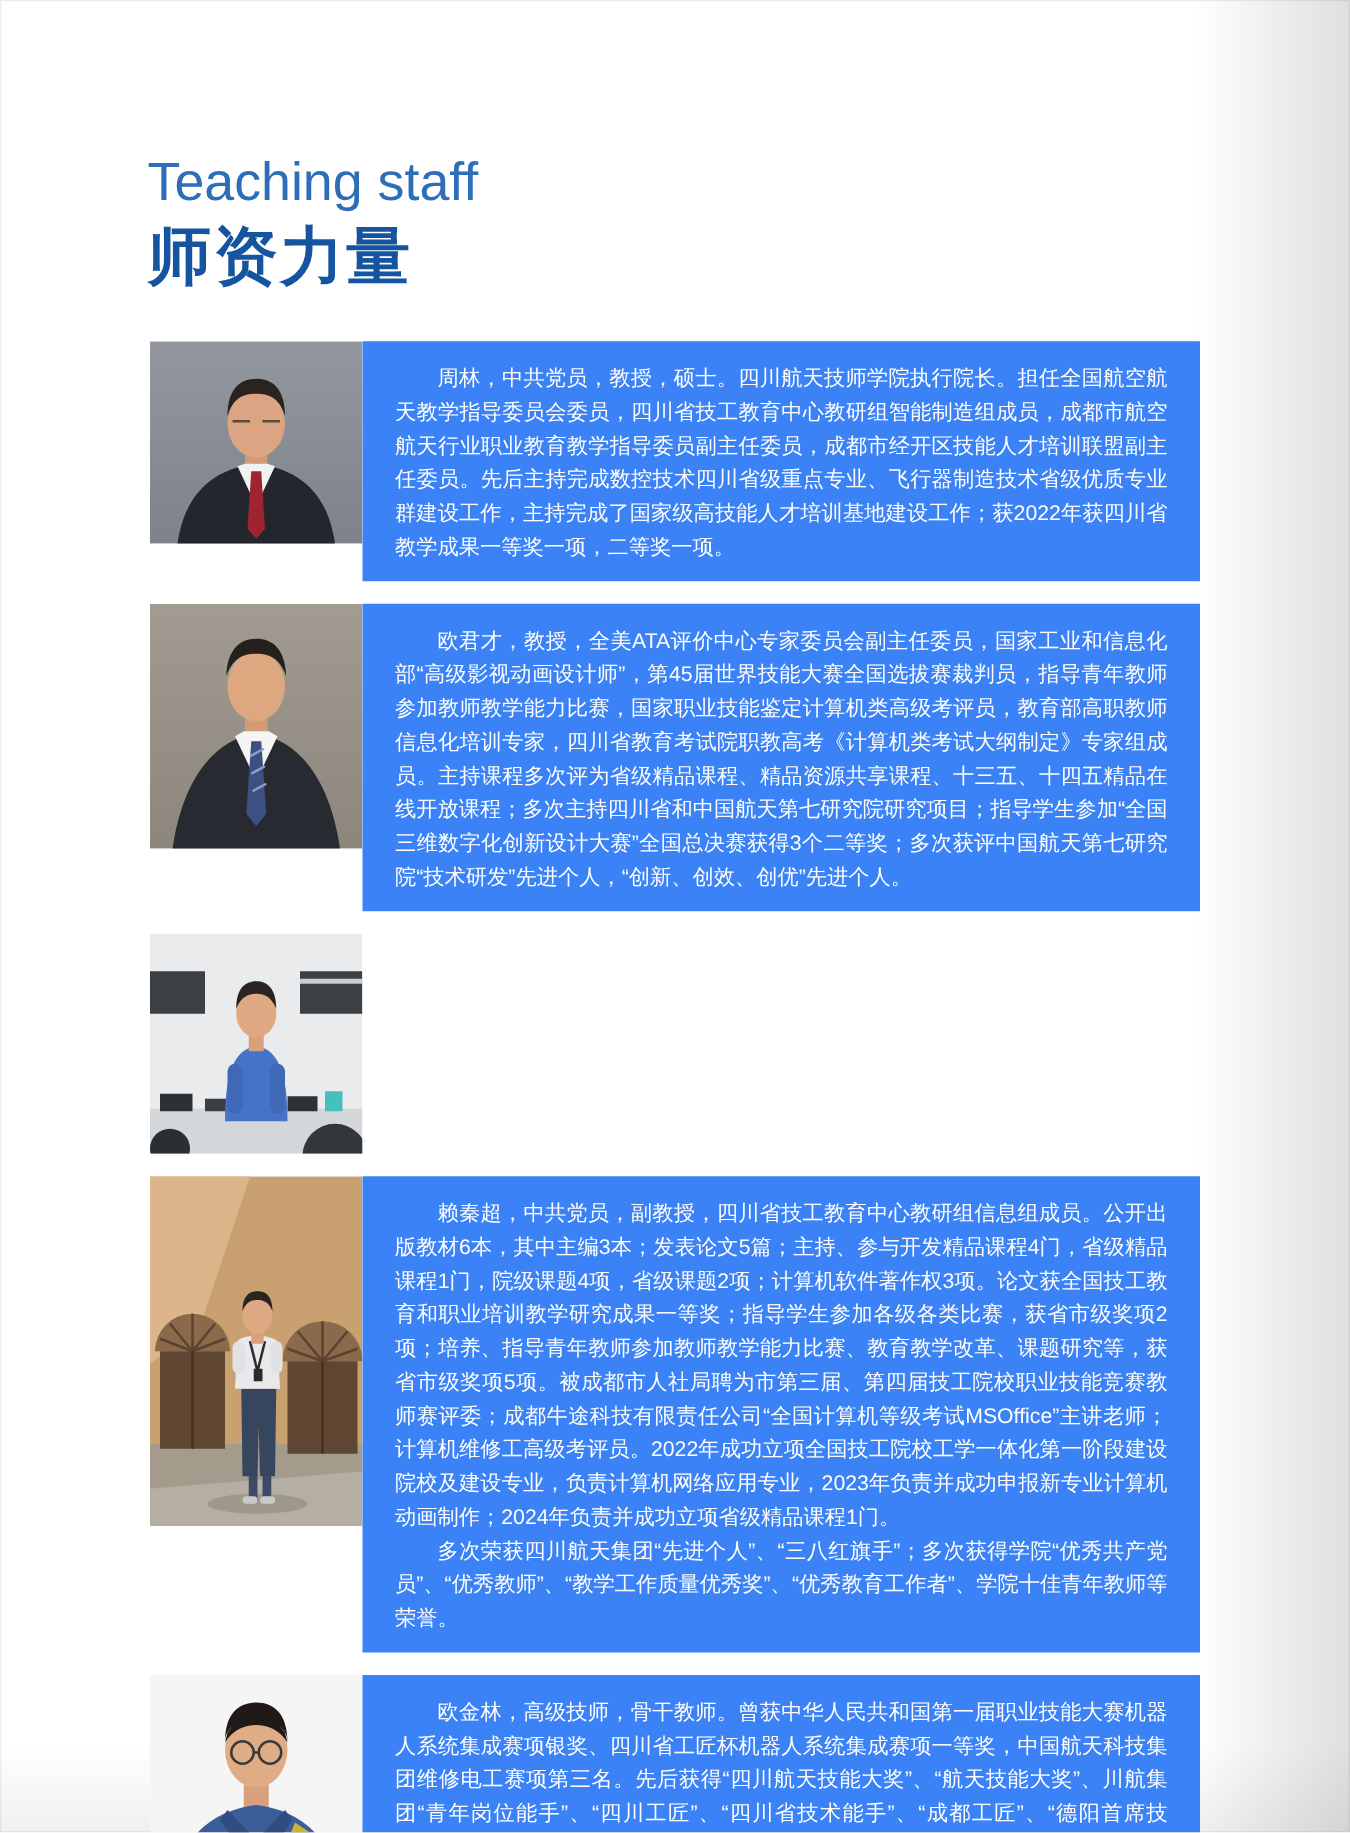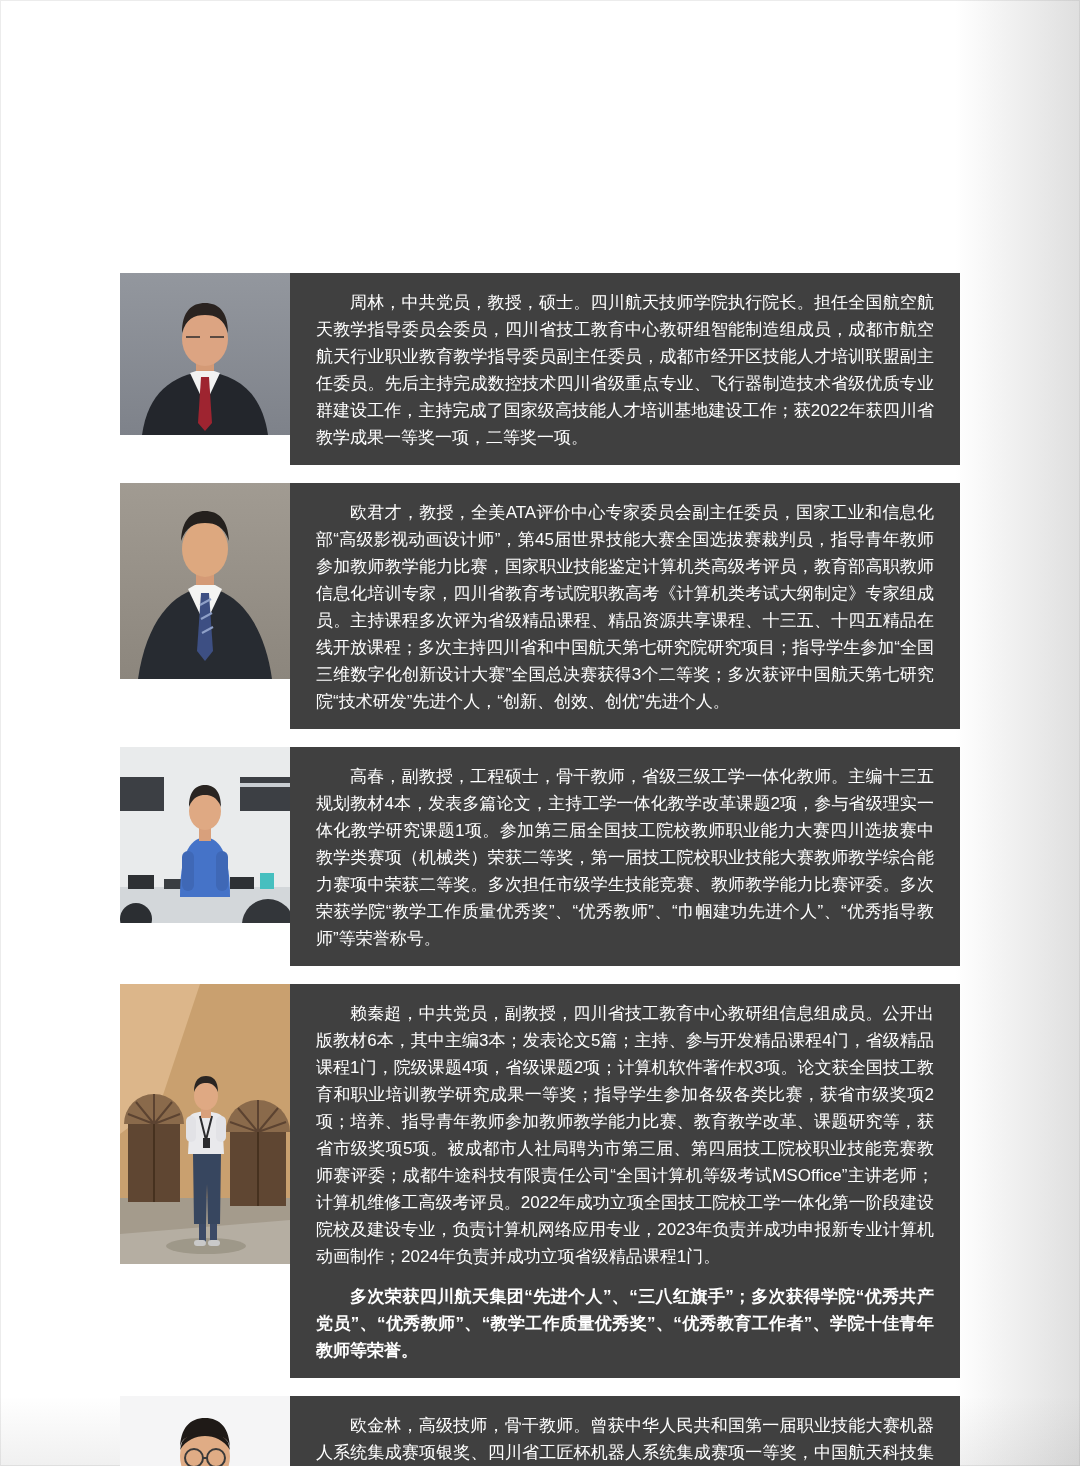--- a/index.html
+++ b/index.html
@@ -29,35 +29,39 @@
     font-size:51px;line-height:58px;color:#15559f;font-weight:700;margin-top:4px;letter-spacing:2px;
   }
   .rows{
     position:absolute;left:120px;top:273px;width:840px;
     display:flex;flex-direction:column;
   }
   .row{display:flex;align-items:stretch;margin-bottom:18px;}
   .photo{flex:0 0 170px;align-self:flex-start;overflow:hidden;}
   .photo svg{display:block;}
   .bio{
-    flex:1;background:#404040;color:#ffffff;
+    flex:1;background:#3b82f6;color:#ffffff;
     padding:16px 26px 14px 26px;
     font-size:17px;line-height:27px;
     text-align:justify;
   }
   .bio p{margin:0;text-indent:2em;}
-  .bio p + p{margin-top:13px;font-weight:bold;}
+  .bio p + p{margin-top:0;}
 </style>
 </head>
 <body>
 
 <div class="page">
   <div class="page-edge-right"></div>
   <div class="page-edge-bottom"></div>
 
+  <div class="header">
+    <div class="title-en">Teaching staff</div>
+    <div class="title-zh">师资力量</div>
+  </div>
 
   <div class="rows">
 
     <div class="row">
       <div class="photo">
         <svg width="170" height="162" viewBox="0 0 170 162">
           <defs>
             <linearGradient id="bg1" x1="0" y1="0" x2="0" y2="1">
               <stop offset="0" stop-color="#93979e"></stop>
                 <stop offset="1" stop-color="#7e828a"></stop>
@@ -119,23 +123,20 @@
           <rect x="140" y="126" width="14" height="16" fill="#46bfbf"></rect>
           <path d="M60,150 C60,110 68,92 85,90 C102,92 110,110 110,150 Z" fill="#4573c8"></path>
           <rect x="62" y="104" width="12" height="40" rx="6" fill="#3f68b6"></rect>
           <rect x="96" y="104" width="12" height="40" rx="6" fill="#3f68b6"></rect>
           <rect x="79" y="80" width="12" height="14" fill="#d8a07c"></rect>
           <ellipse cx="85" cy="64" rx="16" ry="19" fill="#dfa983"></ellipse>
           <path d="M69,60 C69,44 76,38 85,38 C94,38 101,44 101,60 C97,50 91,48 85,48 C79,48 73,50 69,60 Z" fill="#2a2522"></path>
           <circle cx="148" cy="178" r="26" fill="#33363a"></circle>
           <circle cx="16" cy="172" r="16" fill="#2b2e32"></circle>
         </svg>
-      </div>
-      <div class="bio">
-        <p>高春，副教授，工程硕士，骨干教师，省级三级工学一体化教师。主编十三五规划教材4本，发表多篇论文，主持工学一体化教学改革课题2项，参与省级理实一体化教学研究课题1项。参加第三届全国技工院校教师职业能力大赛四川选拔赛中教学类赛项（机械类）荣获二等奖，第一届技工院校职业技能大赛教师教学综合能力赛项中荣获二等奖。多次担任市级学生技能竞赛、教师教学能力比赛评委。多次荣获学院“教学工作质量优秀奖”、“优秀教师”、“巾帼建功先进个人”、“优秀指导教师”等荣誉称号。</p>
       </div>
     </div>
 
     <div class="row">
       <div class="photo">
         <svg width="170" height="280" viewBox="0 0 170 280">
           <rect width="170" height="280" fill="#c9a06f"></rect>
           <path d="M0,0 L80,0 L40,120 L0,150 Z" fill="#dcb68a"></path>
           <rect x="0" y="214" width="170" height="66" fill="#b5aea2"></rect>
           <path d="M0,214 L170,214 L170,236 L0,250 Z" fill="#a49b8c"></path>

